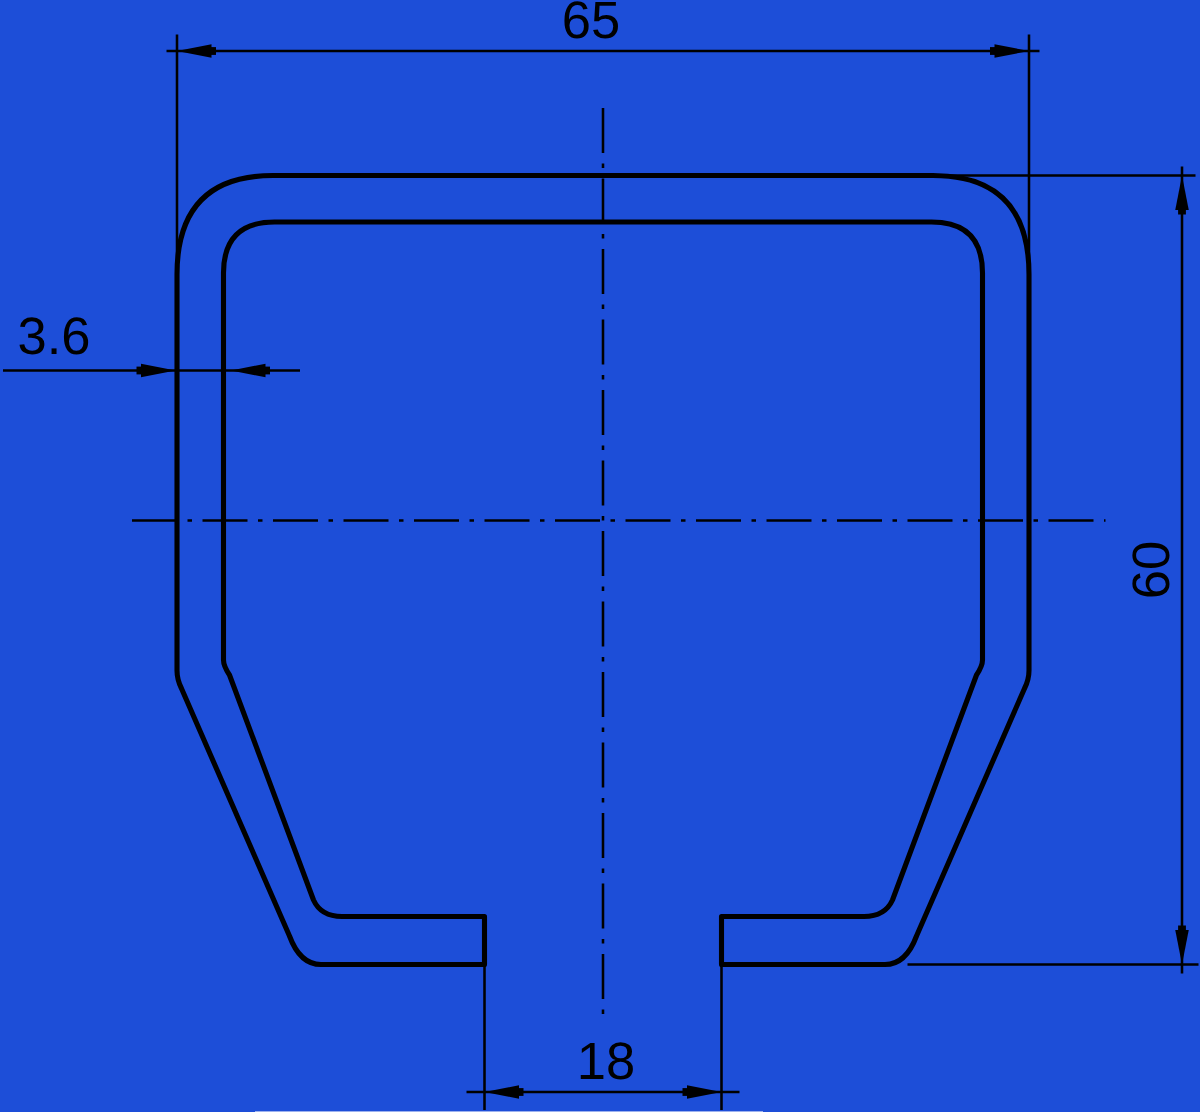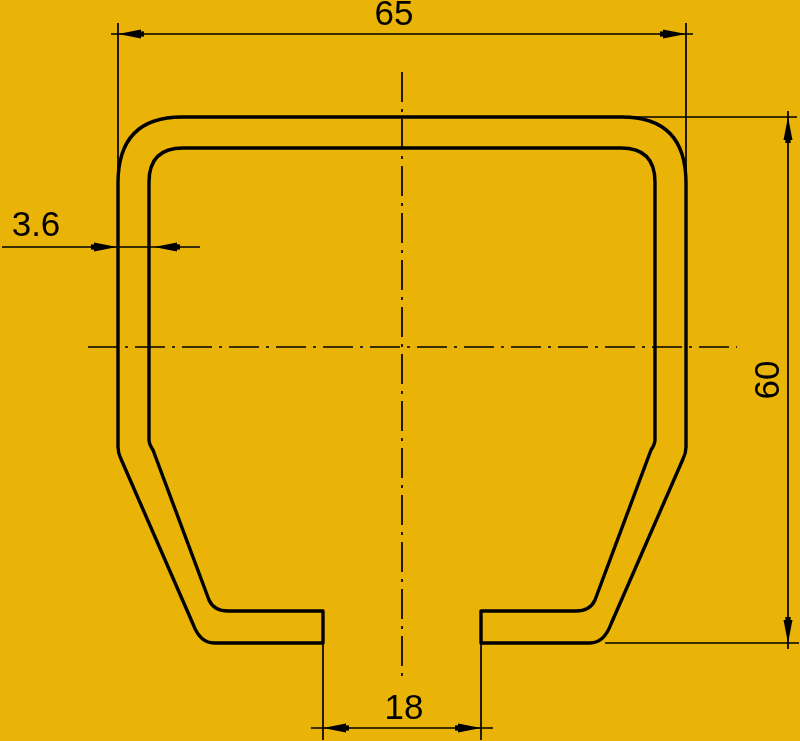--- a/index.html
+++ b/index.html
@@ -4,21 +4,21 @@
 <style>
   html, body {
     margin: 0;
     padding: 0;
     background: #ffffff;
   }
   .canvas {
     position: relative;
     width: 800px;
     height: 741px;
-    background: #eab308;
+    background: #1d4ed8;
     overflow: hidden;
   }
   svg { display: block; }
   .profile {
     fill: none;
     stroke: #000000;
     stroke-width: 3.4;
     stroke-linejoin: round;
     stroke-linecap: round;
   }

